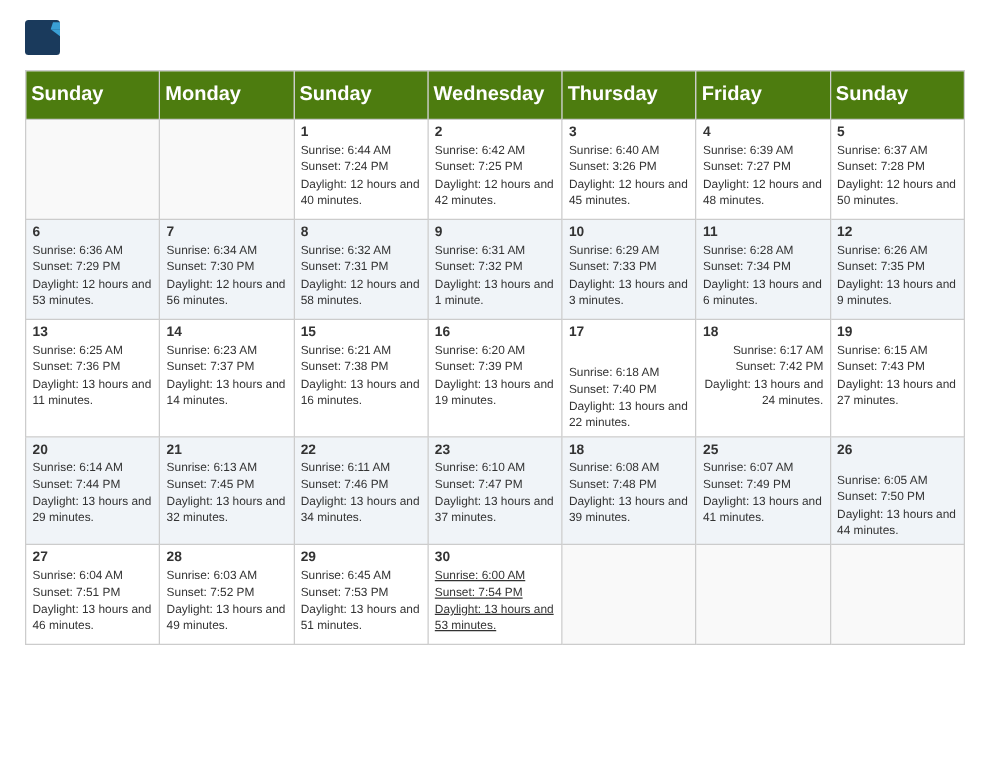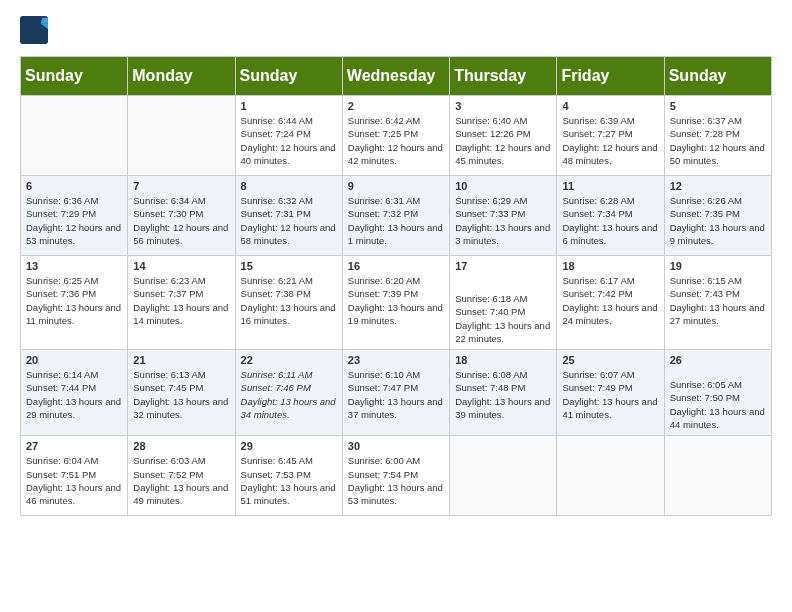--- a/index.html
+++ b/index.html
@@ -134,21 +134,21 @@
         </td>
         <td>
           <span class="day-num">2</span>
           <div class="day-info" style="white-space: pre-line;">Sunrise: 6:42 AM
 Sunset: 7:25 PM
 Daylight: 12 hours and 42 minutes.</div>
         </td>
         <td>
           <span class="day-num">3</span>
           <div class="day-info" style="white-space: pre-line;">Sunrise: 6:40 AM
-Sunset: 12:26 PM
+Sunset: 3:26 PM
 Daylight: 12 hours and 45 minutes.</div>
         </td>
         <td>
           <span class="day-num">4</span>
           <div class="day-info" style="white-space: pre-line;">Sunrise: 6:39 AM
 Sunset: 7:27 PM
 Daylight: 12 hours and 48 minutes.</div>
         </td>
         <td>
           <span class="day-num">5</span>
@@ -227,21 +227,21 @@
 Daylight: 13 hours and 19 minutes.</div>
         </td>
         <td>
           <span class="day-num">17</span>
           <div class="day-info" style="white-space: pre-line; margin-top: 20px;">Sunrise: 6:18 AM
 Sunset: 7:40 PM
 Daylight: 13 hours and 22 minutes.</div>
         </td>
         <td>
           <span class="day-num">18</span>
-          <div class="day-info" style="white-space: pre-line;">Sunrise: 6:17 AM
+          <div class="day-info" style="white-space: pre-line; text-align: right;">Sunrise: 6:17 AM
 Sunset: 7:42 PM
 Daylight: 13 hours and 24 minutes.</div>
         </td>
         <td>
           <span class="day-num">19</span>
           <div class="day-info" style="white-space: pre-line;">Sunrise: 6:15 AM
 Sunset: 7:43 PM
 Daylight: 13 hours and 27 minutes.</div>
         </td>
       </tr>
@@ -253,21 +253,21 @@
 Daylight: 13 hours and 29 minutes.</div>
         </td>
         <td>
           <span class="day-num">21</span>
           <div class="day-info" style="white-space: pre-line;">Sunrise: 6:13 AM
 Sunset: 7:45 PM
 Daylight: 13 hours and 32 minutes.</div>
         </td>
         <td>
           <span class="day-num">22</span>
-          <div class="day-info" style="white-space: pre-line; font-style: italic;">Sunrise: 6:11 AM
+          <div class="day-info" style="white-space: pre-line;">Sunrise: 6:11 AM
 Sunset: 7:46 PM
 Daylight: 13 hours and 34 minutes.</div>
         </td>
         <td>
           <span class="day-num">23</span>
           <div class="day-info" style="white-space: pre-line;">Sunrise: 6:10 AM
 Sunset: 7:47 PM
 Daylight: 13 hours and 37 minutes.</div>
         </td>
         <td>
@@ -303,21 +303,21 @@
 Daylight: 13 hours and 49 minutes.</div>
         </td>
         <td>
           <span class="day-num">29</span>
           <div class="day-info" style="white-space: pre-line;">Sunrise: 6:45 AM
 Sunset: 7:53 PM
 Daylight: 13 hours and 51 minutes.</div>
         </td>
         <td>
           <span class="day-num">30</span>
-          <div class="day-info" style="white-space: pre-line;">Sunrise: 6:00 AM
+          <div class="day-info" style="white-space: pre-line; text-decoration: underline;">Sunrise: 6:00 AM
 Sunset: 7:54 PM
 Daylight: 13 hours and 53 minutes.</div>
         </td>
         <td class="empty-cell"></td>
         <td class="empty-cell"></td>
         <td class="empty-cell"></td>
       </tr>
     </tbody>
 </table>
 

